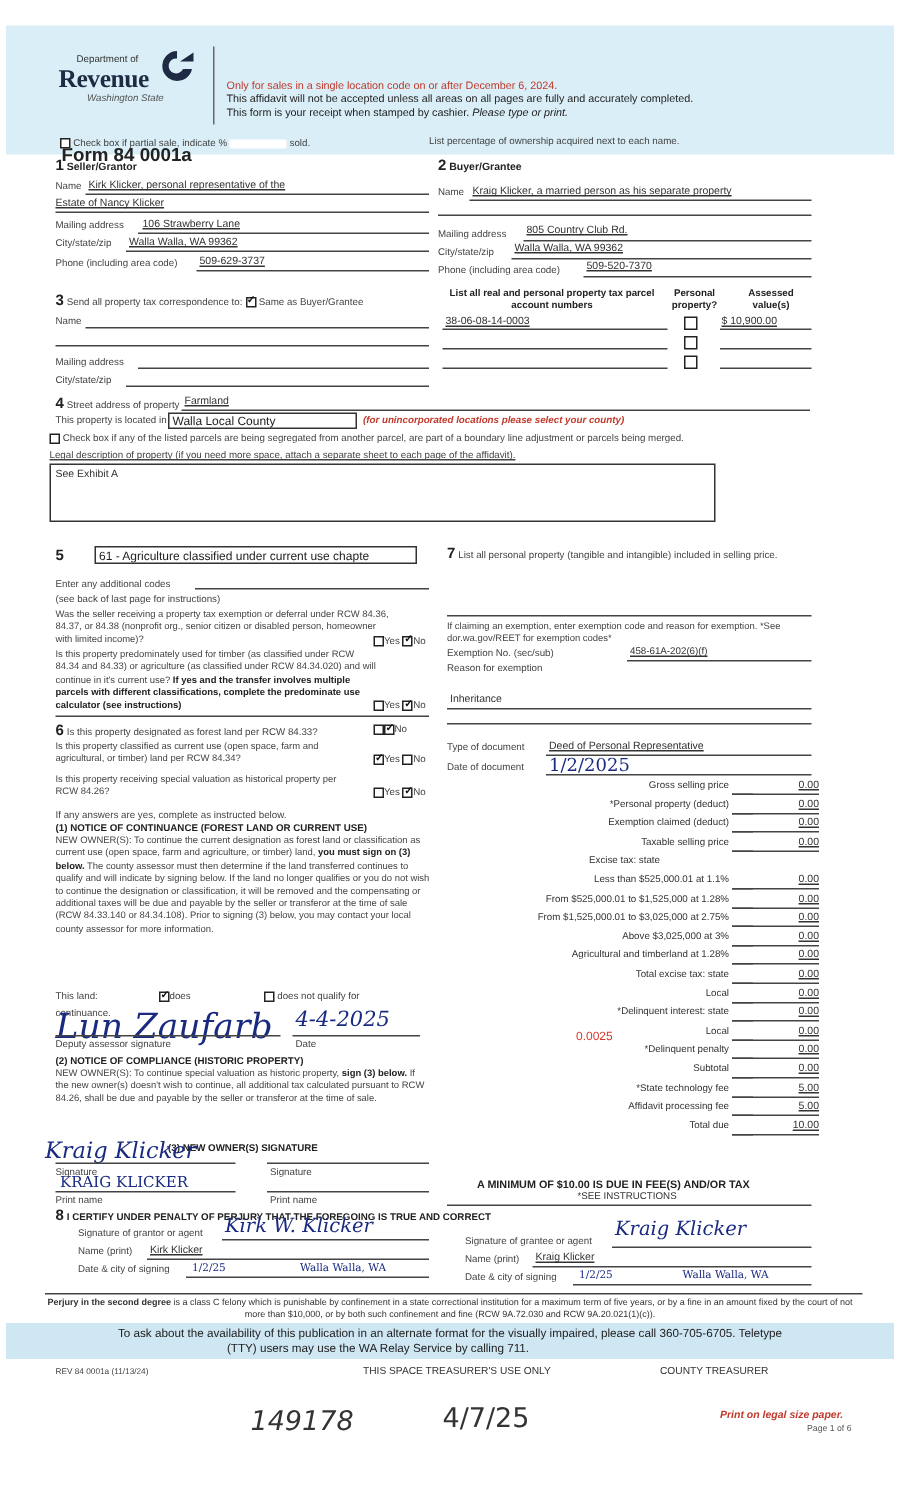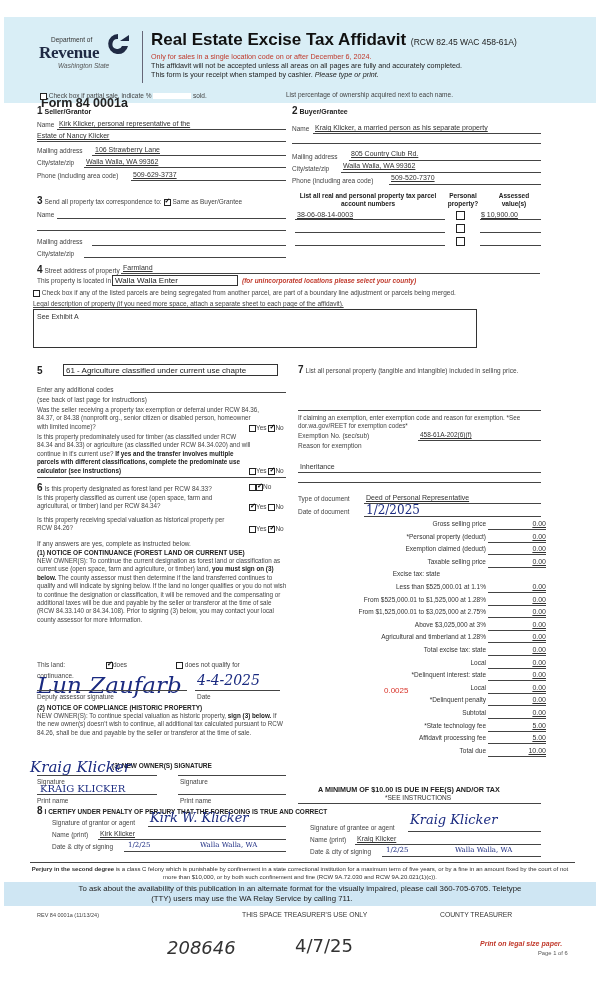--- a/index.html
+++ b/index.html
@@ -46,21 +46,20 @@
   <div class="abs revenue" style="left:39px;top:43px;">Revenue</div>
   <div class="abs" style="left:105px;top:32px;width:26px;height:24px;">
     <svg width="26" height="24" viewBox="0 0 26 24">
         <path d="M13 2 A10 10 0 1 0 23 14 L17 14 A5 5 0 1 1 13 7 Z" fill="#1f2a44"></path>
         <path d="M15 9 L24 3 L24 9 Z" fill="#1f2a44"></path>
       </svg>
   </div>
   <div class="abs wastate" style="left:58px;top:62px;">Washington State</div>
   <div class="abs formno" style="left:41px;top:71px;">Form 84 0001a</div>
   <div class="vdiv"></div>
-  <div class="abs title" style="left:151px;top:30px;"><span>Real Estate Excise Tax Affidavit</span> <span class="title-ref">(RCW 82.45 WAC 458-61A)</span></div>
   <div class="abs red-note" style="left:151px;top:52px;">Only for sales in a single location code on or after December 6, 2024.</div>
   <div class="abs note" style="left:151px;top:61px;">This affidavit will not be accepted unless all areas on all pages are fully and accurately completed.</div>
   <div class="abs note" style="left:151px;top:70px;"><span>This form is your receipt when stamped by cashier. </span><i>Please type or print.</i></div>
   <div class="abs lbl" style="left:40px;top:92px;">
     <span class="chk"></span>
     <span>Check box if partial sale, indicate %</span>
     <span style="display:inline-block;width:38px;height:6px;background:#fff;vertical-align:middle;"></span>
     <span>sold.</span>
   </div>
   <div class="abs lbl" style="left:286px;top:91px;">List percentage of ownership acquired next to each name.</div>
@@ -120,21 +119,21 @@
   <div class="line" style="left:480px;top:232px;width:61px;"></div>
 
   <div class="line" style="left:295px;top:245px;width:150px;"></div>
   <div class="abs" style="left:456px;top:237px;"><span class="chk" style="width:9px;height:9px;"></span></div>
   <div class="line" style="left:480px;top:245px;width:61px;"></div>
 
   <div class="abs" style="left:37px;top:264px;"><span class="sec-num">4</span> <span class="lbl">Street address of property</span></div>
   <div class="abs val" style="left:123px;top:264px;">Farmland</div>
   <div class="line" style="left:121px;top:273px;width:419px;"></div>
   <div class="abs lbl" style="left:37px;top:277px;">This property is located in</div>
-  <div class="box" style="left:112px;top:275px;width:126px;height:11px;padding-left:2px;font-size:8px;line-height:10px;">Walla Walla Enter</div>
+  <div class="box" style="left:112px;top:275px;width:126px;height:11px;padding-left:2px;font-size:8px;line-height:10px;">Walla Local County</div>
   <div class="abs" style="left:242px;top:277px;font-size:6.5px;color:#c0392b;font-style:italic;font-weight:bold;">(for unincorporated locations please select your county)</div>
   <div class="abs lbl" style="left:33px;top:289px;"><span class="chk"></span> <span>Check box if any of the listed parcels are being segregated from another parcel, are part of a boundary line adjustment or parcels being merged.</span></div>
   <div class="abs lbl" style="left:33px;top:300px;text-decoration:underline;">Legal description of property (if you need more space, attach a separate sheet to each page of the affidavit).</div>
   <div class="box" style="left:33px;top:309px;width:444px;height:39px;padding:3px;font-size:7px;color:#333;">See Exhibit A</div>
 
   <div class="abs sec-num" style="left:37px;top:365px;">5</div>
   <div class="box" style="left:63px;top:364px;width:215px;height:12px;padding-left:2px;font-size:8px;line-height:11px;overflow:hidden;white-space:nowrap;">61 - Agriculture classified under current use chapte</div>
   <div class="abs lbl" style="left:37px;top:386px;">Enter any additional codes</div>
   <div class="line" style="left:130px;top:392px;width:156px;"></div>
   <div class="abs lbl" style="left:37px;top:396px;">(see back of last page for instructions)</div>
@@ -340,17 +339,17 @@
 
   <div class="line" style="left:30px;top:862px;width:545px;"></div>
 
   <div class="abs" style="left:30px;top:866px;width:540px;white-space:normal;text-align:center;font-size:6px;line-height:7.5px;color:#333;"><b>Perjury in the second degree</b><span> is a class C felony which is punishable by confinement in a state correctional institution for a maximum term of five years, or by a fine in an amount fixed by the court of not more than $10,000, or by both such confinement and fine (RCW 9A.72.030 and RCW 9A.20.021(1)(c)).</span></div>
   <div class="footer-band"></div>
   <div class="abs" style="left:4px;top:884px;width:592px;text-align:center;font-size:7.8px;color:#222;">To ask about the availability of this publication in an alternate format for the visually impaired, please call 360-705-6705. Teletype</div>
   <div class="abs" style="left:4px;top:894px;width:496px;text-align:center;font-size:7.8px;color:#222;">(TTY) users may use the WA Relay Service by calling 711.</div>
   <div class="abs" style="left:37px;top:912px;font-size:5.5px;color:#444;">REV 84 0001a (11/13/24)</div>
   <div class="abs" style="left:242px;top:911px;font-size:6.8px;color:#333;">THIS SPACE TREASURER'S USE ONLY</div>
   <div class="abs" style="left:440px;top:911px;font-size:6.8px;color:#333;">COUNTY TREASURER</div>
-  <div class="abs" style="left:167px;top:937px;font-size:18px;font-style:italic;color:#333;font-family:'DejaVu Sans',sans-serif;font-weight:200;">208646</div>
+  <div class="abs" style="left:167px;top:937px;font-size:18px;font-style:italic;color:#333;font-family:'DejaVu Sans',sans-serif;font-weight:200;">149178</div>
   <div class="abs" style="left:295px;top:935px;font-size:18px;color:#333;font-family:'DejaVu Sans',sans-serif;">4/7/25</div>
   <div class="abs" style="left:480px;top:940px;font-size:7px;color:#c0392b;font-style:italic;font-weight:bold;">Print on legal size paper.</div>
   <div class="abs" style="left:538px;top:950px;font-size:5.8px;color:#555;">Page 1 of 6</div>
 </div>
 
 </body></html>

